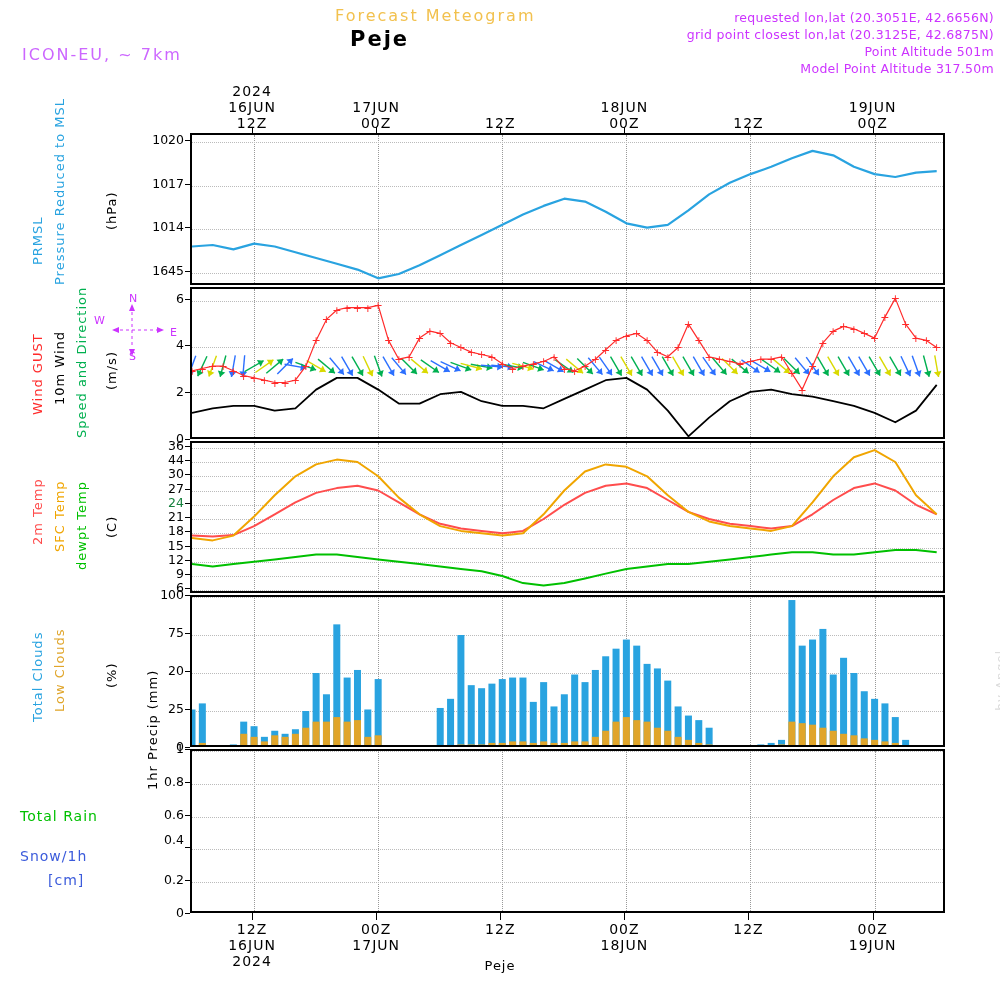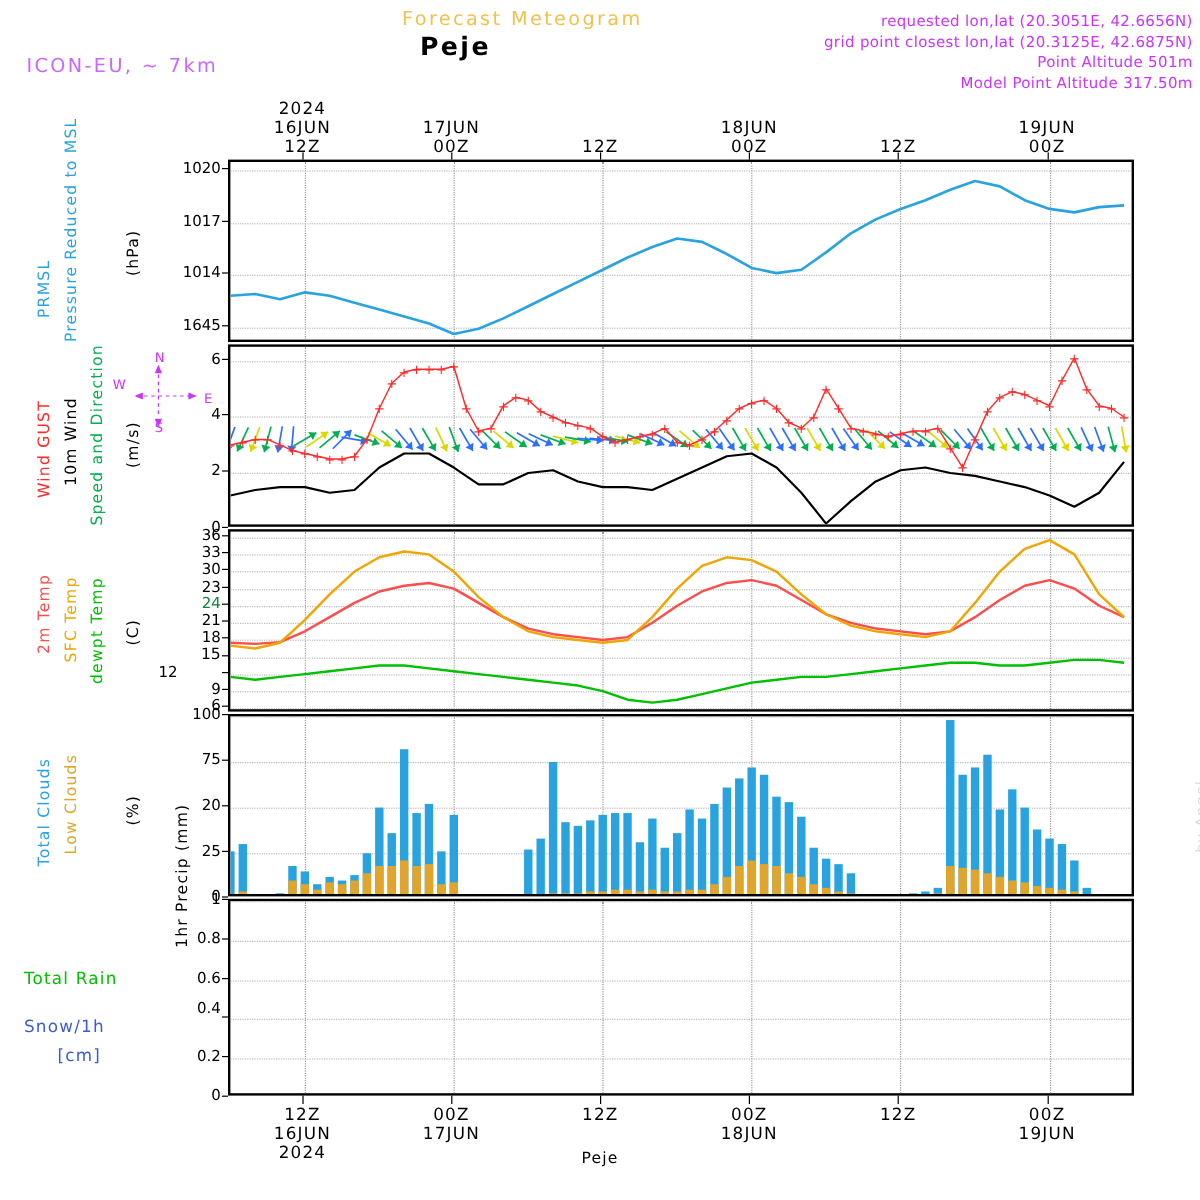--- a/index.html
+++ b/index.html
@@ -742,35 +742,35 @@
       <text x="2" y="34" font-size="11" fill="#cc33ff">W</text>
       <line x1="40" y1="16" x2="40" y2="58" stroke="#cc33ff" stroke-width="1" stroke-dasharray="3 3"></line>
       <line x1="22" y1="40" x2="70" y2="40" stroke="#cc33ff" stroke-width="1" stroke-dasharray="3 3"></line>
       <polygon points="40,14 37,21 43,21" fill="#cc33ff"></polygon>
       <polygon points="40,66 37,59 43,59" fill="#cc33ff"></polygon>
       <polygon points="72,40 65,37 65,43" fill="#cc33ff"></polygon>
       <polygon points="20,40 27,37 27,43" fill="#cc33ff"></polygon>
     </svg></div>
 <div class="abs" style="left: 132px; width: 52px; top: 437.75px; font-size: 12.5px; text-align: right; color: rgb(0, 0, 0);">36</div>
 <div class="abs" style="left: 185px; top: 445.75px; width: 5px; height: 1px; background: rgb(0, 0, 0);"></div>
-<div class="abs" style="left: 132px; width: 52px; top: 452px; font-size: 12.5px; text-align: right; color: rgb(0, 0, 0);">33</div>
+<div class="abs" style="left: 132px; width: 52px; top: 452px; font-size: 12.5px; text-align: right; color: rgb(0, 0, 0);">44</div>
 <div class="abs" style="left: 185px; top: 460px; width: 5px; height: 1px; background: rgb(0, 0, 0);"></div>
 <div class="abs" style="left: 132px; width: 52px; top: 466.25px; font-size: 12.5px; text-align: right; color: rgb(0, 0, 0);">30</div>
 <div class="abs" style="left: 185px; top: 474.25px; width: 5px; height: 1px; background: rgb(0, 0, 0);"></div>
-<div class="abs" style="left: 132px; width: 52px; top: 480.5px; font-size: 12.5px; text-align: right; color: rgb(0, 0, 0);">23</div>
+<div class="abs" style="left: 132px; width: 52px; top: 480.5px; font-size: 12.5px; text-align: right; color: rgb(0, 0, 0);">27</div>
 <div class="abs" style="left: 185px; top: 488.5px; width: 5px; height: 1px; background: rgb(0, 0, 0);"></div>
 <div class="abs" style="left: 132px; width: 52px; top: 494.75px; font-size: 12.5px; text-align: right; color: #15803d;">24</div>
 <div class="abs" style="left: 185px; top: 502.75px; width: 5px; height: 1px; background: rgb(0, 0, 0);"></div>
 <div class="abs" style="left: 132px; width: 52px; top: 509px; font-size: 12.5px; text-align: right; color: rgb(0, 0, 0);">21</div>
 <div class="abs" style="left: 185px; top: 517px; width: 5px; height: 1px; background: rgb(0, 0, 0);"></div>
 <div class="abs" style="left: 132px; width: 52px; top: 523.25px; font-size: 12.5px; text-align: right; color: rgb(0, 0, 0);">18</div>
 <div class="abs" style="left: 185px; top: 531.25px; width: 5px; height: 1px; background: rgb(0, 0, 0);"></div>
 <div class="abs" style="left: 132px; width: 52px; top: 537.5px; font-size: 13px; text-align: right; color: rgb(0, 0, 0);">15</div>
 <div class="abs" style="left: 185px; top: 545.5px; width: 5px; height: 1px; background: rgb(0, 0, 0);"></div>
-<div class="abs" style="left: 132px; width: 52px; top: 551.75px; font-size: 12.5px; text-align: left; color: rgb(0, 0, 0);">12</div>
+<div class="abs" style="left: 132px; width: 52px; top: 551.75px; font-size: 12.5px; text-align: right; color: rgb(0, 0, 0);">12</div>
 <div class="abs" style="left: 185px; top: 559.75px; width: 5px; height: 1px; background: rgb(0, 0, 0);"></div>
 <div class="abs" style="left: 132px; width: 52px; top: 566px; font-size: 12.5px; text-align: right; color: rgb(0, 0, 0);">9</div>
 <div class="abs" style="left: 185px; top: 574px; width: 5px; height: 1px; background: rgb(0, 0, 0);"></div>
 <div class="abs" style="left: 132px; width: 52px; top: 580.25px; font-size: 12.5px; text-align: right; color: rgb(0, 0, 0);">6</div>
 <div class="abs" style="left: 185px; top: 588.25px; width: 5px; height: 1px; background: rgb(0, 0, 0);"></div>
 <div class="abs" style="left: 132px; width: 52px; top: 587px; font-size: 12.5px; text-align: right; color: rgb(0, 0, 0);">100</div>
 <div class="abs" style="left: 185px; top: 595px; width: 5px; height: 1px; background: rgb(0, 0, 0);"></div>
 <div class="abs" style="left: 132px; width: 52px; top: 625px; font-size: 12.5px; text-align: right; color: rgb(0, 0, 0);">75</div>
 <div class="abs" style="left: 185px; top: 633px; width: 5px; height: 1px; background: rgb(0, 0, 0);"></div>
 <div class="abs" style="left: 132px; width: 52px; top: 663px; font-size: 12.5px; text-align: right; color: rgb(0, 0, 0);">20</div>

